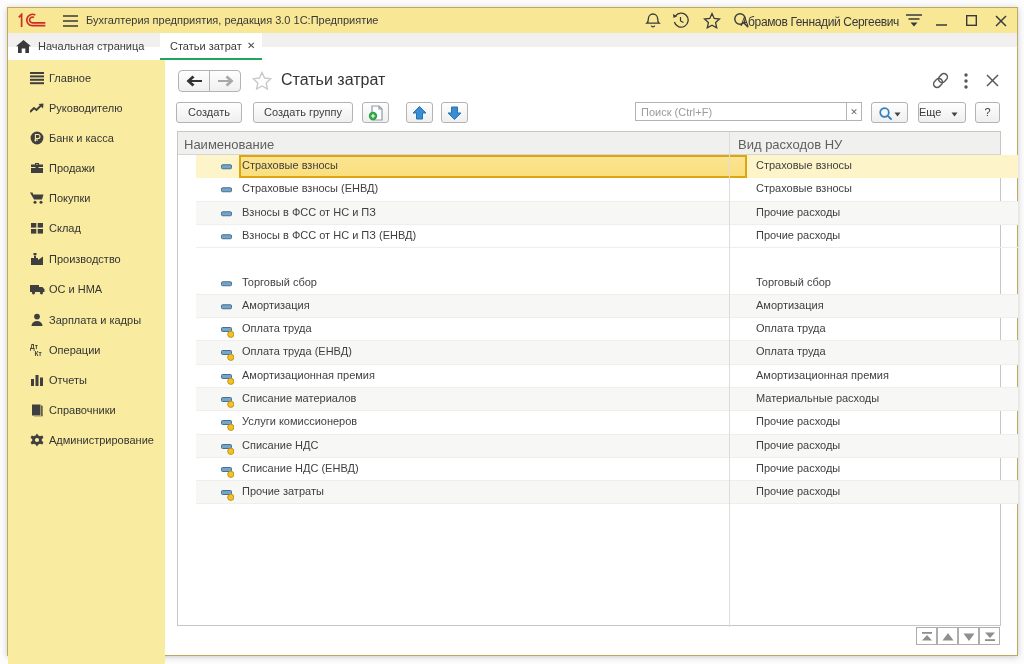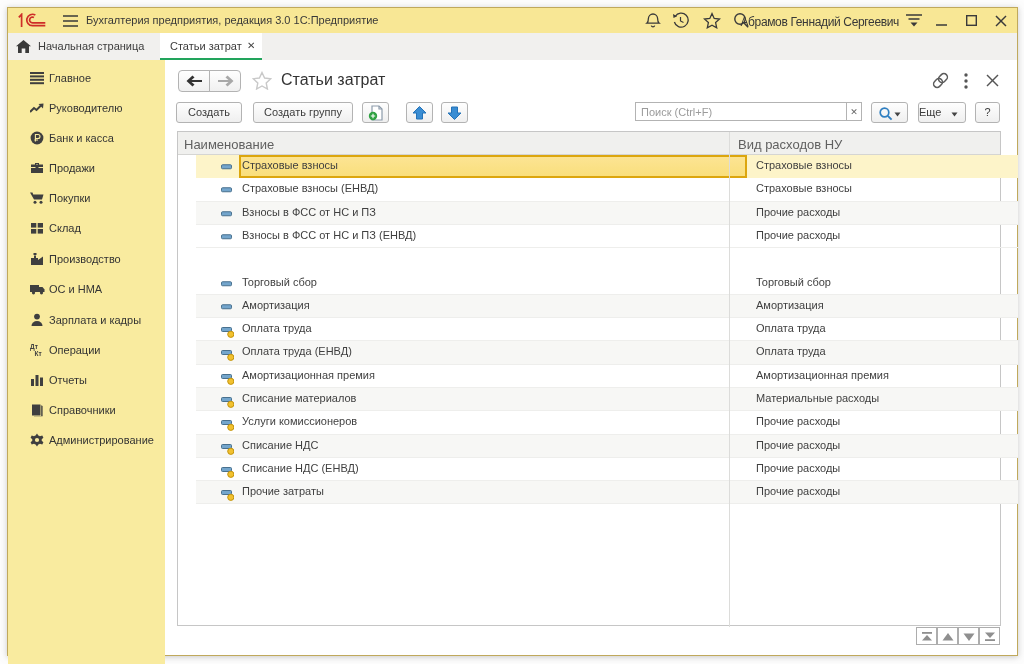--- a/index.html
+++ b/index.html
@@ -6,21 +6,21 @@
 html,body { width:1024px; height:664px; background:#fdfdfd; font-family:"Liberation Sans",sans-serif; overflow:hidden; }
 #win { position:absolute; left:7px; top:7px; width:1011px; height:649px; background:#fff; border:1px solid #c0a95c; box-shadow:0 1px 6px rgba(150,150,150,.5); }
 
 #titlebar { position:absolute; left:0; top:0; width:1009px; height:25px; background:#f8e795; }
 #logo { position:absolute; left:10px; top:5px; }
 #hamb { position:absolute; left:55px; top:7px; }
 #apptitle { position:absolute; left:78px; top:6px; font-size:11px; color:#383838; }
 .tbico { position:absolute; top:4px; }
 #username { position:absolute; right:118px; top:7px; font-size:12px; letter-spacing:-0.35px; color:#383838;margin-left:34px; }
 
-#tabbar { position:absolute; left:0; top:25px; width:1009px; height:27px; background:#f1f0ee; }
+#tabbar { position:absolute; left:0; top:25px; width:1009px; height:14px; background:#f1f0ee; }
 #hometab { position:absolute; left:0; top:0; height:27px; line-height:27px; padding-left:30px; font-size:11px; color:#3c3c3c; }
 #acttab { position:absolute; left:152px; top:0; width:102px; height:27px; background:#fff; border-bottom:2px solid #22a45c; font-size:11px; color:#3c3c3c; }
 #acttab span.lbl { position:absolute; left:10px; top:7px; }
 #acttab span.x { position:absolute; left:87px; top:7px; color:#444; font-size:10px; }
 
 #sidebar { position:absolute; left:0; top:52px; width:157px; height:620px; background:#f9eb9f; }
 .sbitem { position:absolute; left:0; width:157px; height:30px; }
 .sbitem .ico { position:absolute; left:22px; top:8px; }
 .sbitem .txt { position:absolute; left:41px; top:9px; font-size:11px; color:#343434; }
 

